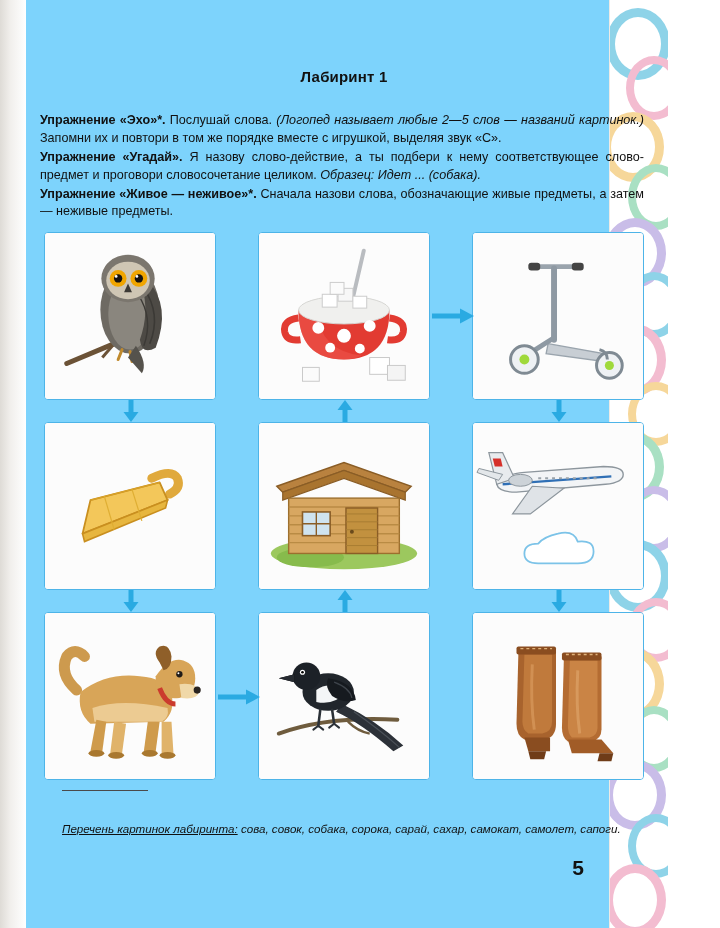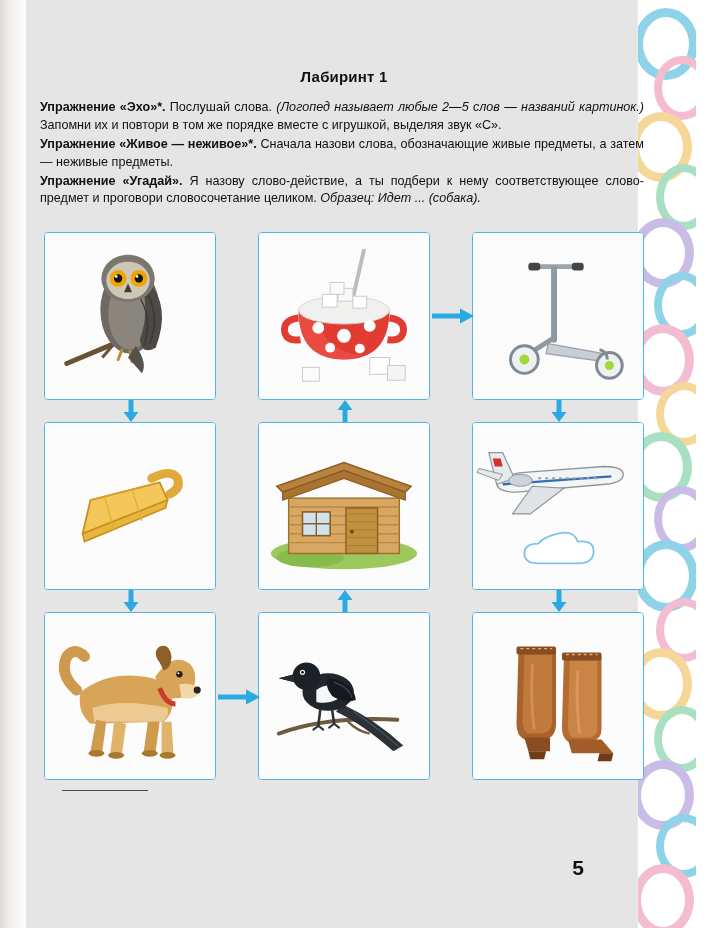--- a/index.html
+++ b/index.html
@@ -10,23 +10,22 @@
     width: 720px;
     height: 928px;
     background: #ffffff;
     font-family: "Liberation Sans", sans-serif;
     overflow: hidden;
   }
   .page {
     position: relative;
     width: 668px;
     height: 928px;
-    background: #e5e5e5;
+    background: #7dd3fc;
     overflow: hidden;
-    padding-left: 28px;
   }
   
   .left-edge {
     position: absolute;
     left: 0; top: 0;
     width: 26px; height: 928px;
     background: linear-gradient(to right, #dedbd6 0%, #f1efec 40%, #ffffff 100%);
   }
   
   .right-strip {
@@ -56,21 +55,21 @@
     text-align: center;
     font-size: 15px;
     font-weight: bold;
     color: #111;
     letter-spacing: 0.2px;
   }
 
   
   .instructions {
     position: absolute;
-    top: 99px;
+    top: 112px;
     left: 14px;
     width: 604px;
     font-size: 12.6px;
     line-height: 1.42;
     color: #111;
     text-align: justify;
   }
   .instructions p { margin: 0 0 1px 0; }
   .b { font-weight: bold; }
   .i { font-style: italic; }
@@ -184,24 +183,24 @@
 
   <div class="paper">
 
     <div class="title">Лабиринт 1</div>
 
     <div class="instructions">
       <p>
         <span class="b">Упражнение «Эхо»*.</span><span> Послушай слова. </span><span class="i">(Логопед называет любые 2—5 слов — названий картинок.)</span><span> Запомни их и повтори в том же порядке вместе с игрушкой, выделяя звук «С».</span>
       </p>
       <p>
-        <span class="b">Упражнение «Живое — неживое»*.</span><span> Сначала назови слова, обозначающие живые предметы, а затем — неживые предметы.</span>
+        <span class="b">Упражнение «Угадай».</span><span> Я назову слово-действие, а ты подбери к нему соответствующее слово-предмет и проговори словосочетание целиком. </span><span class="i">Образец: Идет ... (собака).</span>
       </p>
       <p>
-        <span class="b">Упражнение «Угадай».</span><span> Я назову слово-действие, а ты подбери к нему соответствующее слово-предмет и проговори словосочетание целиком. </span><span class="i">Образец: Идет ... (собака).</span>
+        <span class="b">Упражнение «Живое — неживое»*.</span><span> Сначала назови слова, обозначающие живые предметы, а затем — неживые предметы.</span>
       </p>
     </div>
 
     <div class="grid">
 
       <div class="card c0">
         <span class="star">★</span>
         <svg class="art" viewBox="0 0 172 168">
           <rect x="0" y="0" width="172" height="168" fill="#fcfcfc"></rect>
 
@@ -485,16 +484,20 @@
       <div class="arrow" style="left:292px; top:358px;">
         <svg width="18" height="22" viewBox="0 0 18 22">
             <path d="M9 22 L9 9" stroke="#2aaae2" stroke-width="5" fill="none"></path>
             <path d="M1.5 10 L9 0 L16.5 10 Z" fill="#2aaae2"></path>
           </svg>
       </div>
     </div>
 
     <div class="footnote-rule"></div>
 
+    <div class="caption">
+      <u>Перечень картинок лабиринта:</u>
+      <span>сова, совок, собака, сорока, сарай, сахар, самокат, самолет, сапоги.</span>
+    </div>
 
     <div class="page-number">5</div>
   </div>
 </div>
 
 </body></html>

